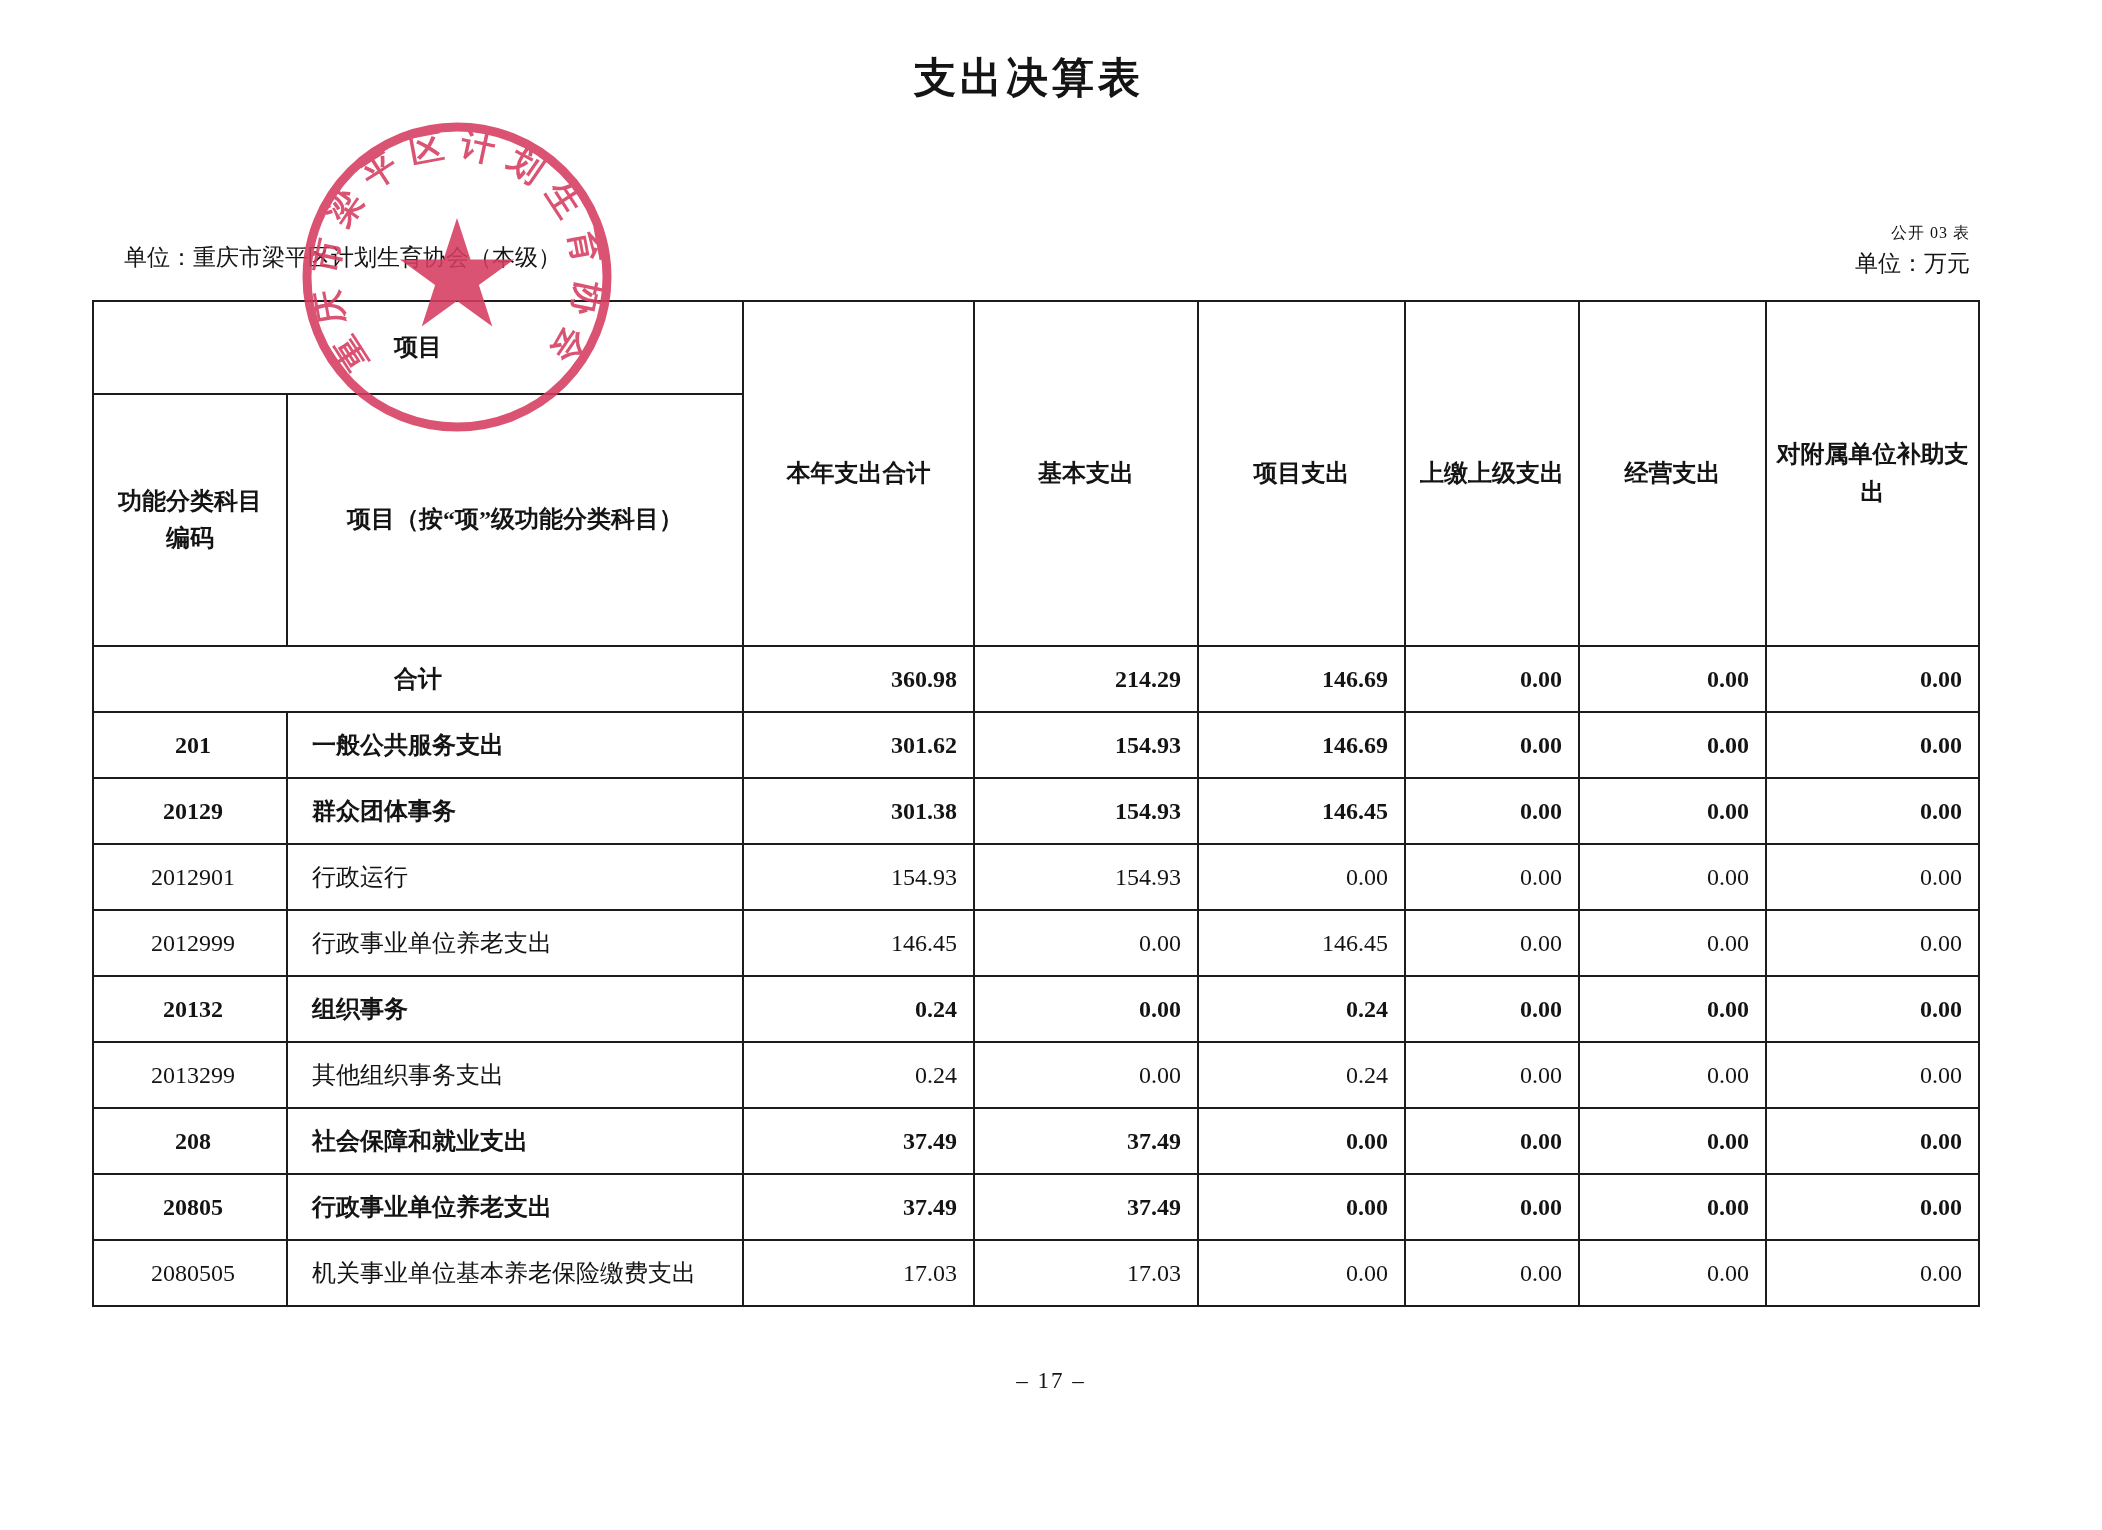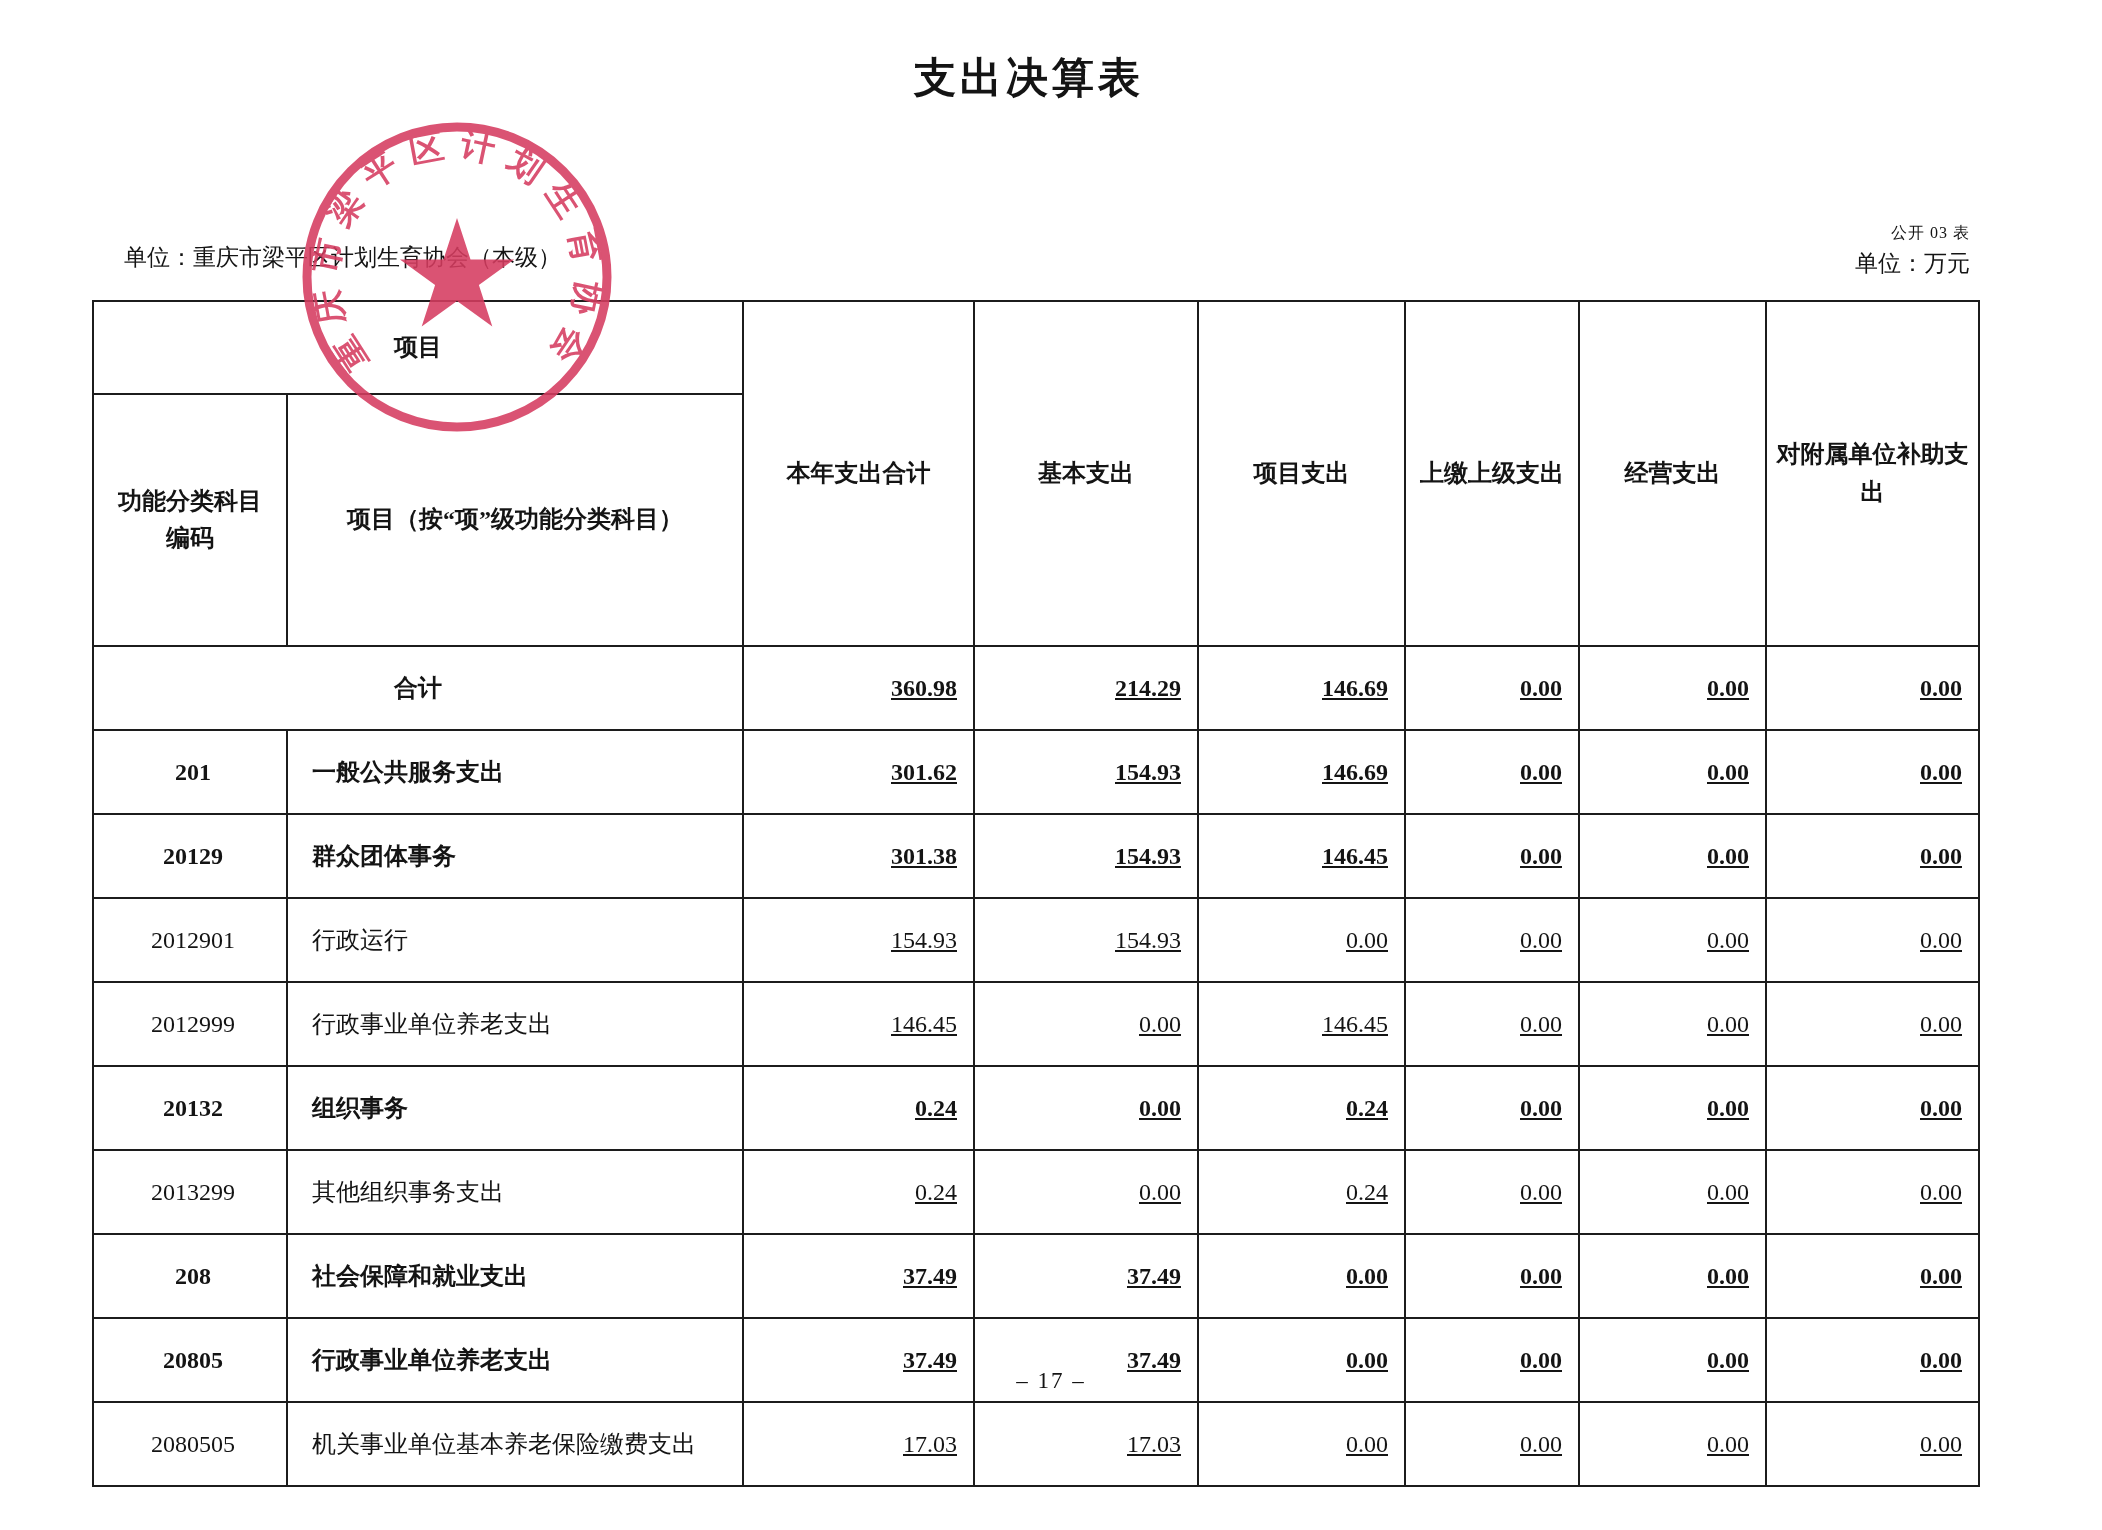--- a/index.html
+++ b/index.html
@@ -38,25 +38,25 @@
   }
   table.report td {
     border:2px solid #1c1c1c;
     font-size:24px;
     vertical-align:middle;
     overflow:hidden;
     background:transparent;
   }
   tr.hr1 { height:93px; }
   tr.hr2 { height:252px; }
-  tr.data-row { height:84px;margin-top:28px; }
+  tr.data-row { height:66px;margin-top:28px; }
   td.head { text-align:center; font-weight:bold; font-size:25px; line-height:1.55; }
   td.code-cell { text-align:center; padding-left:6px; }
   td.name-cell { text-align:left; padding-left:24px; }
-  td.num-cell  { text-align:right; padding-right:16px;text-decoration:underline; }
+  td.num-cell  { text-align:right; padding-right:16px; }
   td.total-cell { text-align:center; }
   tr.bold td { font-weight:bold; }
   .stamp {
     position:absolute; left:298px; top:118px;
     width:318px; height:318px;
     opacity:0.88;
     pointer-events:none;
   }
 </style>
 </head>

